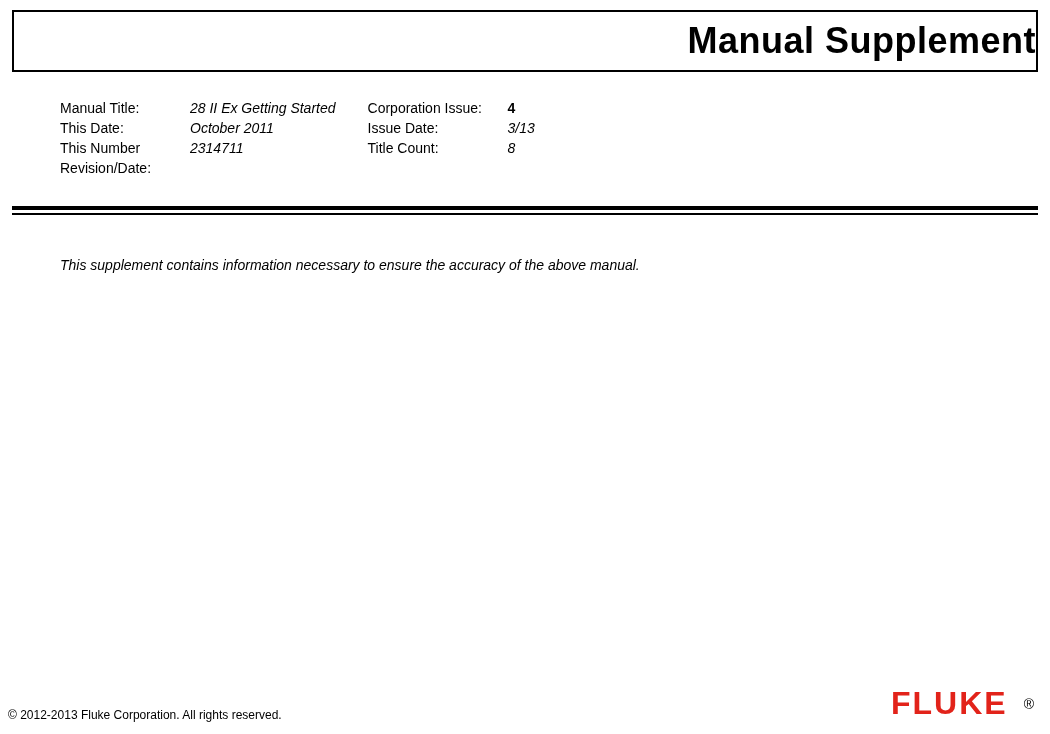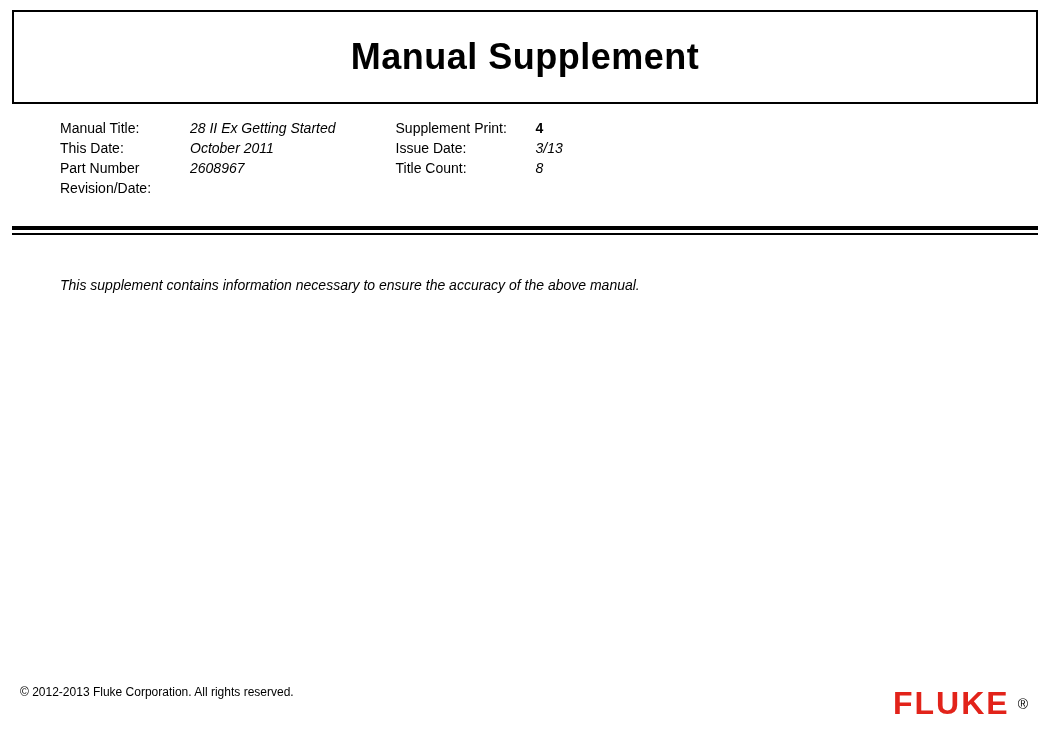--- a/index.html
+++ b/index.html
@@ -16,35 +16,35 @@
       font-size: 14px;
       color: #000000;
       position: relative;
       overflow: hidden;
     }
 
     
     .header {
       border: 2px solid #000000;
       margin: 10px 12px 0 12px;
-      text-align: center;
-      padding: 24px 0;
+      text-align: right;
+      padding: 8px 0;
     }
 
     .header-title {
       font-size: 36px;
       font-weight: bold;
       letter-spacing: 0.5px;
     }
 
     
     .info-section {
-      padding: 16px 60px 20px 60px;
+      padding: 28px 60px 20px 60px;
       display: flex;
-      gap: 60px;
+      gap: 32px;
     }
 
     .info-left {
       display: grid;
       grid-template-columns: 130px auto;
       row-gap: 4px;
       align-content: start;
     }
 
     .info-right {
@@ -94,37 +94,37 @@
       font-size: 14px;
       line-height: 1.5;
       max-width: 680px;
     }
 
     
     .footer {
       position: absolute;
       bottom: 12px;
       left: 0;
-      right: 2px;
-      padding: 0 20px;
+      right: 8px;
+      padding: 0 8px;
       display: flex;
       justify-content: space-between;
-      align-items: flex-start;
+      align-items: flex-end;
     }
 
     .footer-copyright {
       font-size: 12px;
       color: #000000;
     }
 
     
     .fluke-logo {
       display: flex;
       align-items: center;
-      gap: 8px;
+      gap: 16px;
       margin-left: 11px;
     }
 
     .fluke-text {
       font-size: 32px;
       font-weight: 900;
       font-family: Arial Black, Arial, sans-serif;
       color: #e2231a;
       letter-spacing: 2px;
       text-transform: uppercase;
@@ -143,28 +143,28 @@
   <span class="header-title">Manual Supplement</span>
 </div>
 
 <div class="info-section">
 
   <div class="info-left">
     <span class="info-label">Manual Title:</span>
     <span class="info-value">28 II Ex Getting Started</span>
     <span class="info-label">This Date:</span>
     <span class="info-value">October 2011</span>
-    <span class="info-label">Part Number</span>
-    <span class="info-value">2608967</span>
+    <span class="info-label">This Number</span>
+    <span class="info-value">2314711</span>
     <span class="info-label">Revision/Date:</span>
     <span class="info-value"></span>
   </div>
 
   <div class="info-right">
-    <span class="info-label">Supplement Print:</span>
+    <span class="info-label">Corporation Issue:</span>
     <span class="info-value-bold">4</span>
     <span class="info-label">Issue Date:</span>
     <span class="info-value">3/13</span>
     <span class="info-label">Title Count:</span>
     <span class="info-value">8</span>
   </div>
 </div>
 
 <div class="divider-section">
   <hr class="divider-thick">

